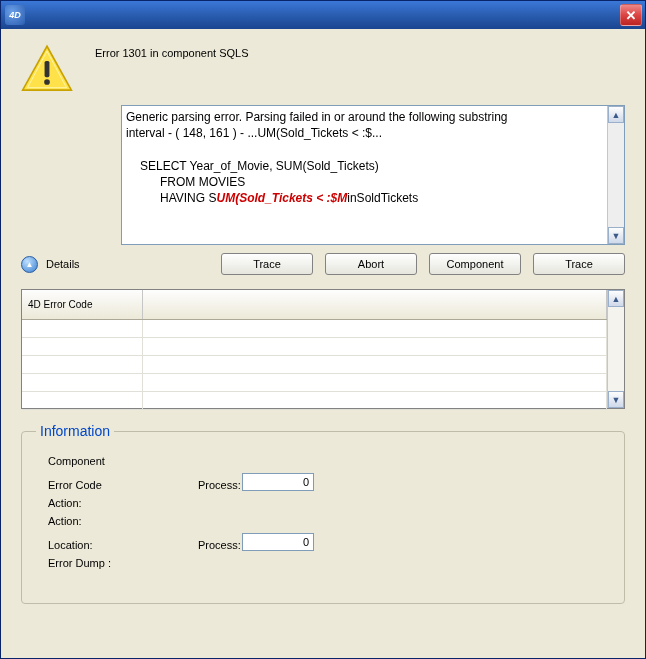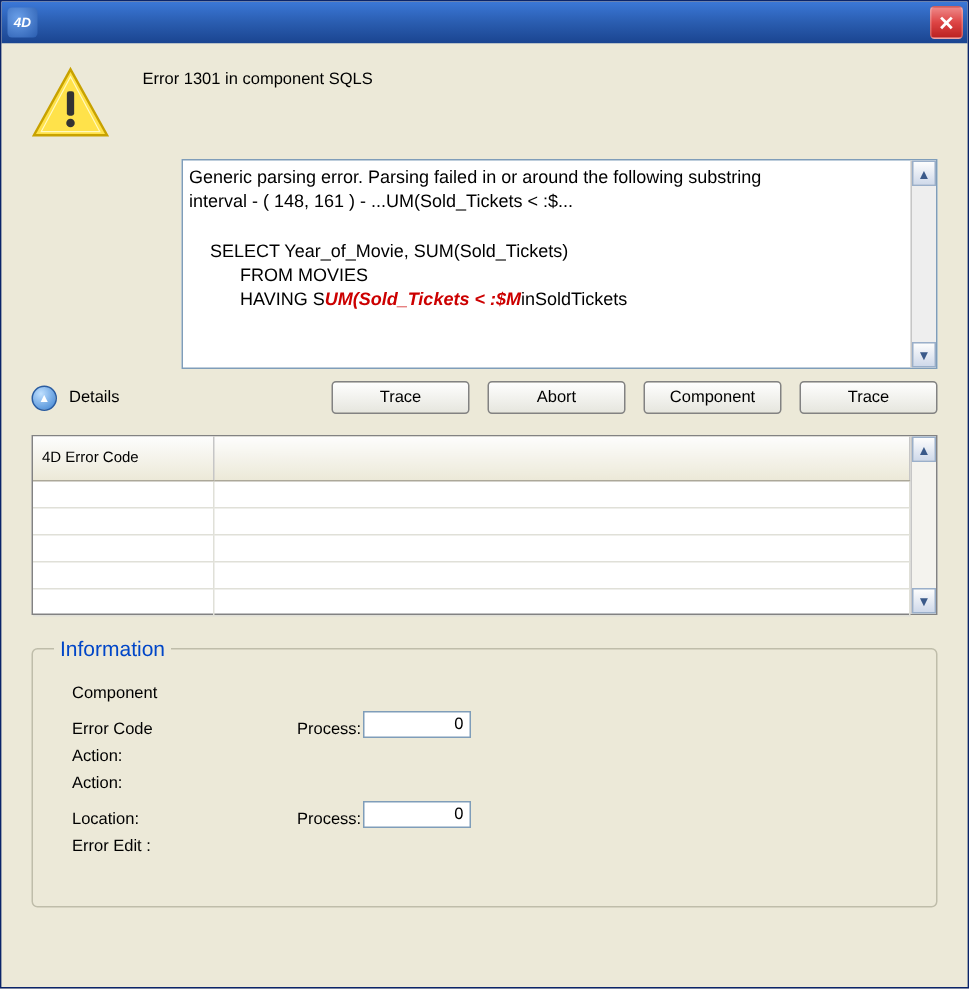--- a/index.html
+++ b/index.html
@@ -228,17 +228,17 @@
     </div>
     <div class="info-row">
       <span class="info-label">Action:</span>
     </div>
     <div class="info-row">
       <span class="info-label">Location:</span>
       <span class="info-label2">Process:</span>
       <input class="num-input" value="0" style="">
     </div>
     <div class="info-row">
-      <span class="info-label">Error Edit :</span>
+      <span class="info-label">Error Dump :</span>
     </div>
   </fieldset>
 
 </div>
 
 </body></html>

